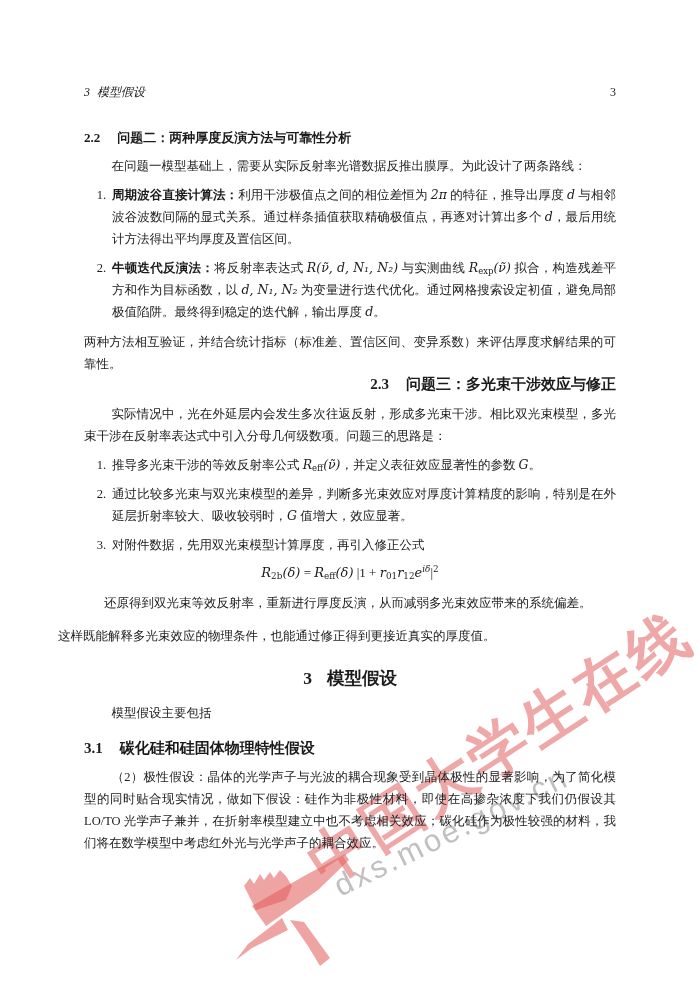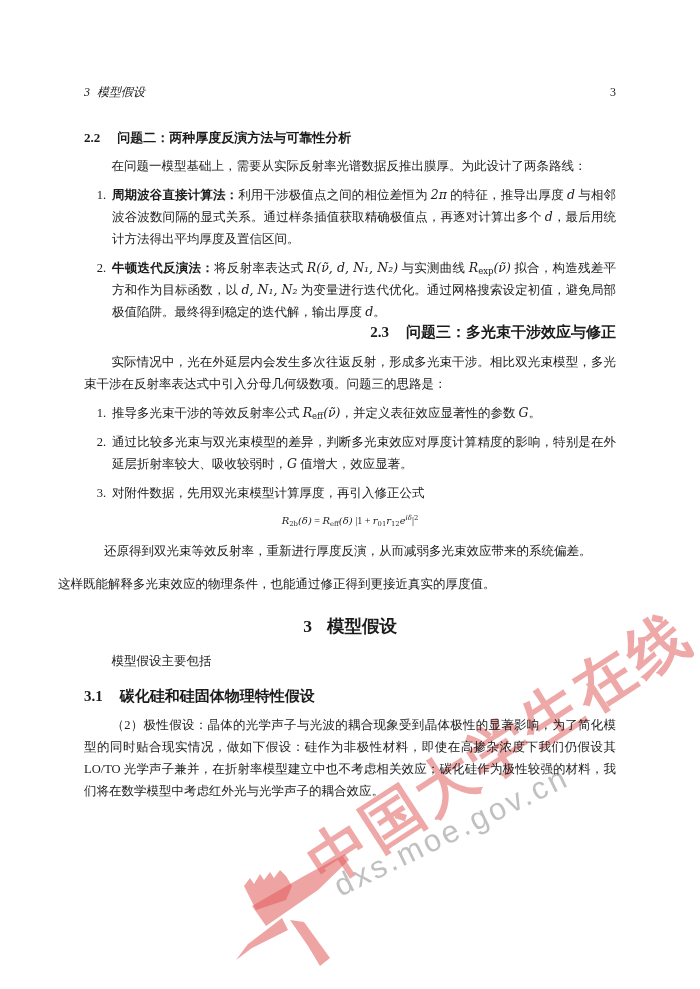--- a/index.html
+++ b/index.html
@@ -28,21 +28,21 @@
   .h31 { margin-top:15px; font-size:15px; }
   .h3c { margin-top:20px; font-size:17.5px; font-weight:700; text-align:center; line-height:1.3; }
   .h3c .t { margin-left:15px; }
   .p-intro { margin-top:9px; text-indent:2.2em; }
   .list { margin-top:4px; }
   .li { display:flex; margin-top:7px; }
   .li .n { flex:0 0 28px; text-align:right; padding-right:6px; }
   .li .b { flex:1; text-align:justify; }
   .p-close { margin-top:8px; }
   .p-final { margin-top:11px; margin-left:-26px; text-indent:0; }
-  .formula { text-align:center; margin:6px 0 8px -28px; font-size:10px; }
+  .formula { text-align:center; margin:6px 0 8px -28px; font-size:13px; }
   .p-after { margin-left:-8px; }
   .p3 { margin-top:12px; text-indent:2.2em; }
   .p31 { margin-top:8px; text-indent:2.2em; }
   .p31 + .p31 { margin-top:0; }
   .m { font-family:"DejaVu Serif",serif; font-style:italic; }
   sub, sup { font-family:"DejaVu Serif",serif; font-style:normal; font-size:0.68em; line-height:0; }
   sub { vertical-align:-0.25em; }
   sup { vertical-align:0.55em; }
   b.lead { font-weight:700; }
   
@@ -97,20 +97,21 @@
       <div class="li">
         <span class="n">1.</span>
         <div class="b"><b class="lead">周期波谷直接计算法：</b><span>利用干涉极值点之间的相位差恒为 </span><span class="m">2π</span><span> 的特征，推导出厚度 </span><span class="m">d</span><span> 与相邻波谷波数间隔的显式关系。通过样条插值获取精确极值点，再逐对计算出多个 </span><span class="m">d</span><span>，最后用统计方法得出平均厚度及置信区间。</span></div>
       </div>
       <div class="li">
         <span class="n">2.</span>
         <div class="b"><b class="lead">牛顿迭代反演法：</b><span>将反射率表达式 </span><span class="m">R(ν̃, d, N₁, N₂)</span><span> 与实测曲线 </span><span class="m">R</span><sub>exp</sub><span class="m">(ν̃)</span><span> 拟合，构造残差平方和作为目标函数，以 </span><span class="m">d, N₁, N₂</span><span> 为变量进行迭代优化。通过网格搜索设定初值，避免局部极值陷阱。最终得到稳定的迭代解，输出厚度 </span><span class="m">d</span><span>。</span></div>
       </div>
     </div>
 
+    <p class="p-close">两种方法相互验证，并结合统计指标（标准差、置信区间、变异系数）来评估厚度求解结果的可靠性。</p>
 
     <div class="sec h23">
       <span>2.3</span><span class="t">问题三：多光束干涉效应与修正</span>
     </div>
 
     <p class="p-intro">实际情况中，光在外延层内会发生多次往返反射，形成多光束干涉。相比双光束模型，多光束干涉在反射率表达式中引入分母几何级数项。问题三的思路是：</p>
 
     <div class="list">
       <div class="li">
         <span class="n">1.</span>

